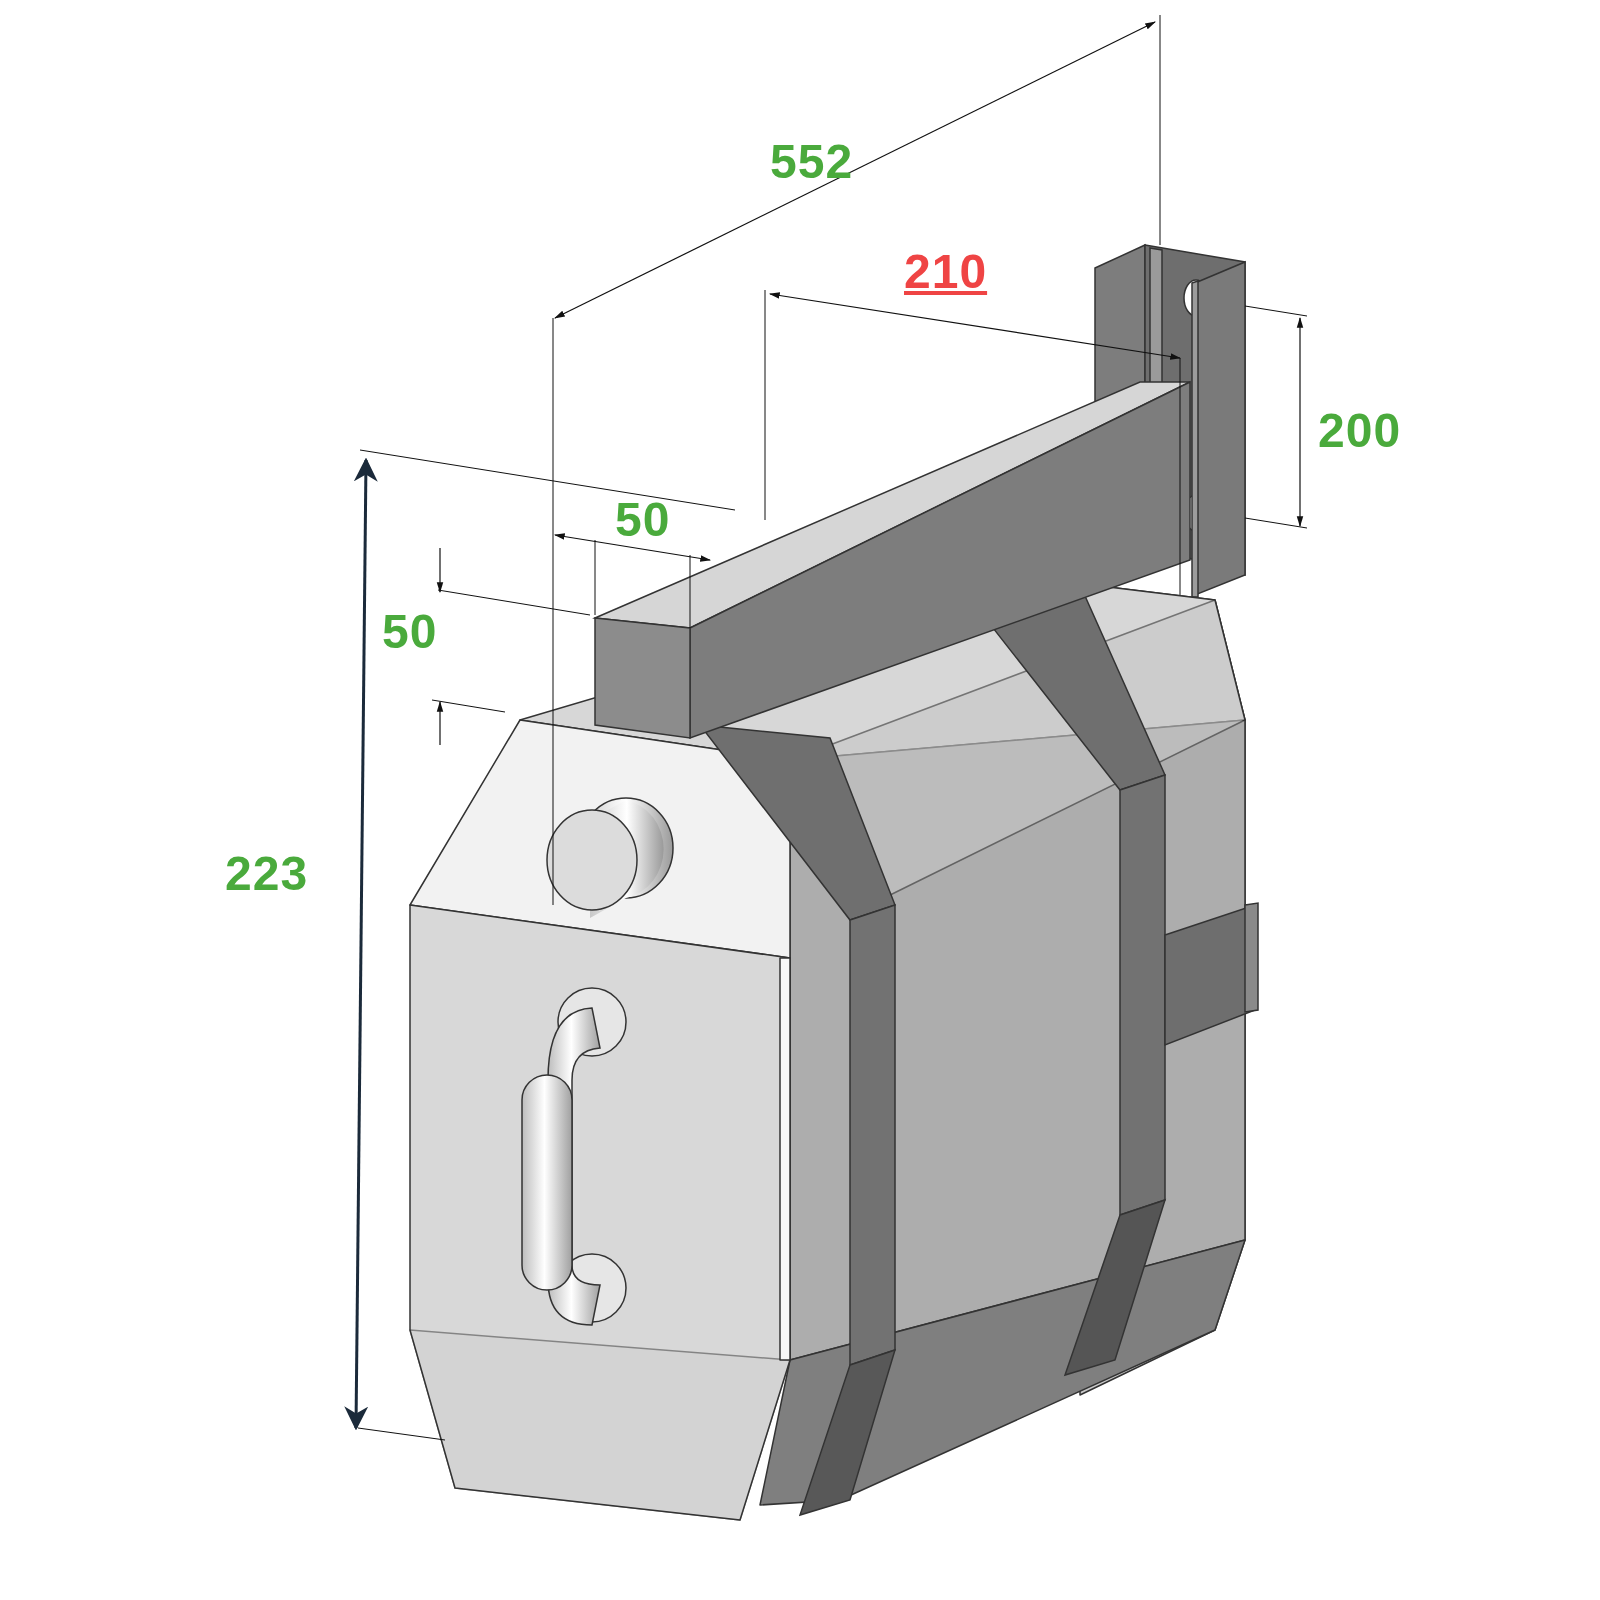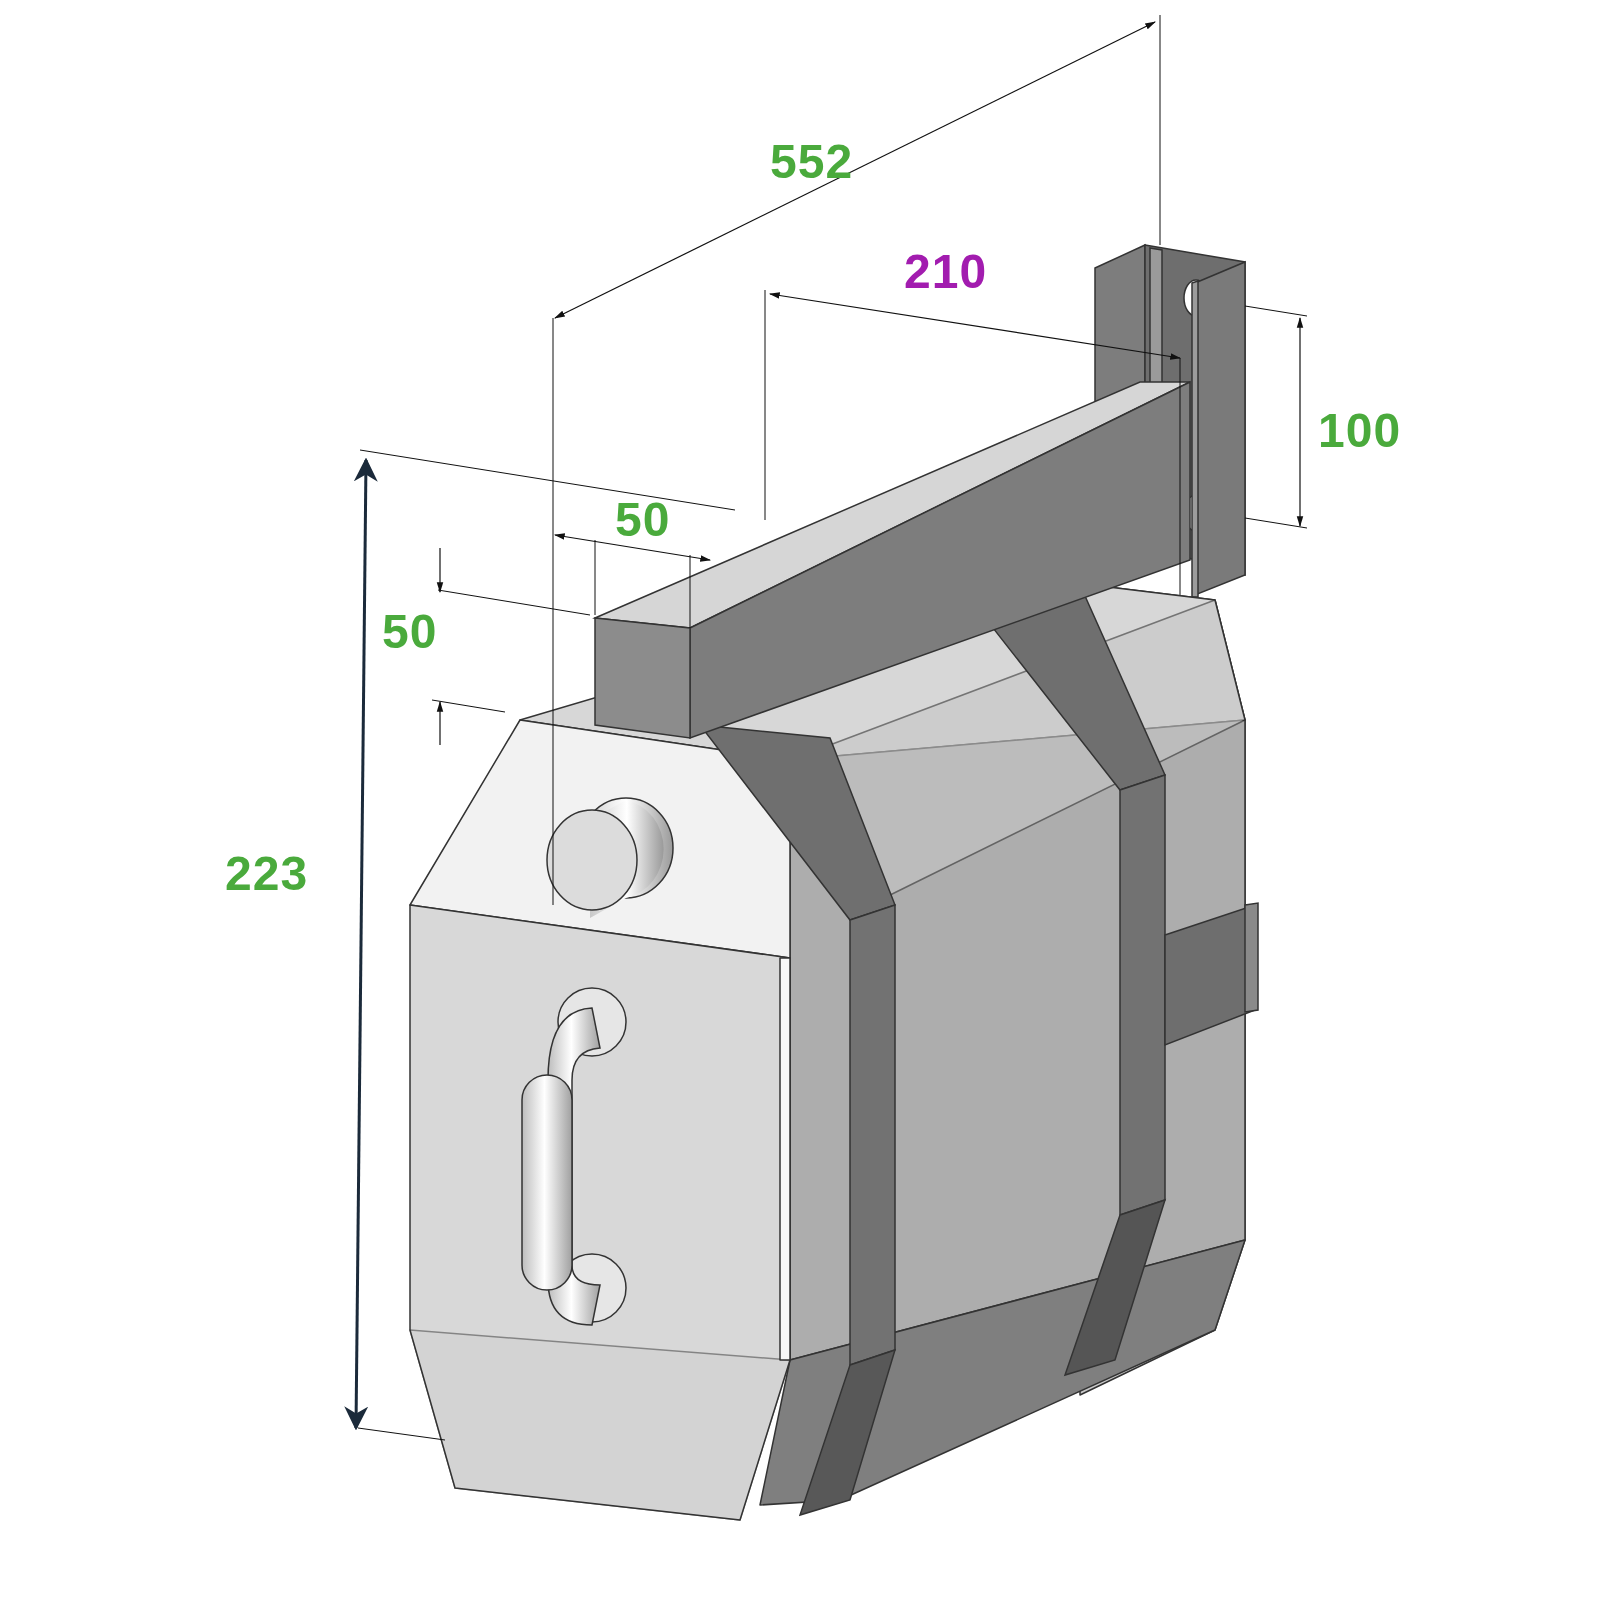--- a/index.html
+++ b/index.html
@@ -121,17 +121,17 @@
     <line x1="432" y1="700" x2="505" y2="712" stroke-width="1"></line>
     <line x1="440" y1="548" x2="440" y2="592" marker-end="url(#arrow)"></line>
     <line x1="440" y1="745" x2="440" y2="702" marker-end="url(#arrow)"></line>
 
     <line x1="358" y1="1428" x2="445" y2="1440" stroke-width="1"></line>
   </g>
   <line x1="366" y1="460" x2="356" y2="1428" stroke="#1b2a3a" stroke-width="3" marker-start="url(#arrowBig)" marker-end="url(#arrowBig)"></line>
 </svg>
 
 <div class="dim-label" style="left:770px; top:126px; color:#4aaa3c;margin-top:12px;">552</div>
-<div class="dim-label" style="left:904px; top:248px; color:#a21caf;">210</div>
-<div class="dim-label" style="left:1318px; top:407px; color:#4aaa3c;">100</div>
+<div class="dim-label" style="left:904px; top:248px; color:#ef4444;text-decoration:underline;">210</div>
+<div class="dim-label" style="left:1318px; top:407px; color:#4aaa3c;">200</div>
 <div class="dim-label" style="left:615px; top:496px; color:#4aaa3c;">50</div>
 <div class="dim-label" style="left:382px; top:608px; color:#4aaa3c;">50</div>
 <div class="dim-label" style="left:225px; top:850px; color:#4aaa3c;">223</div>
 
 </body></html>

